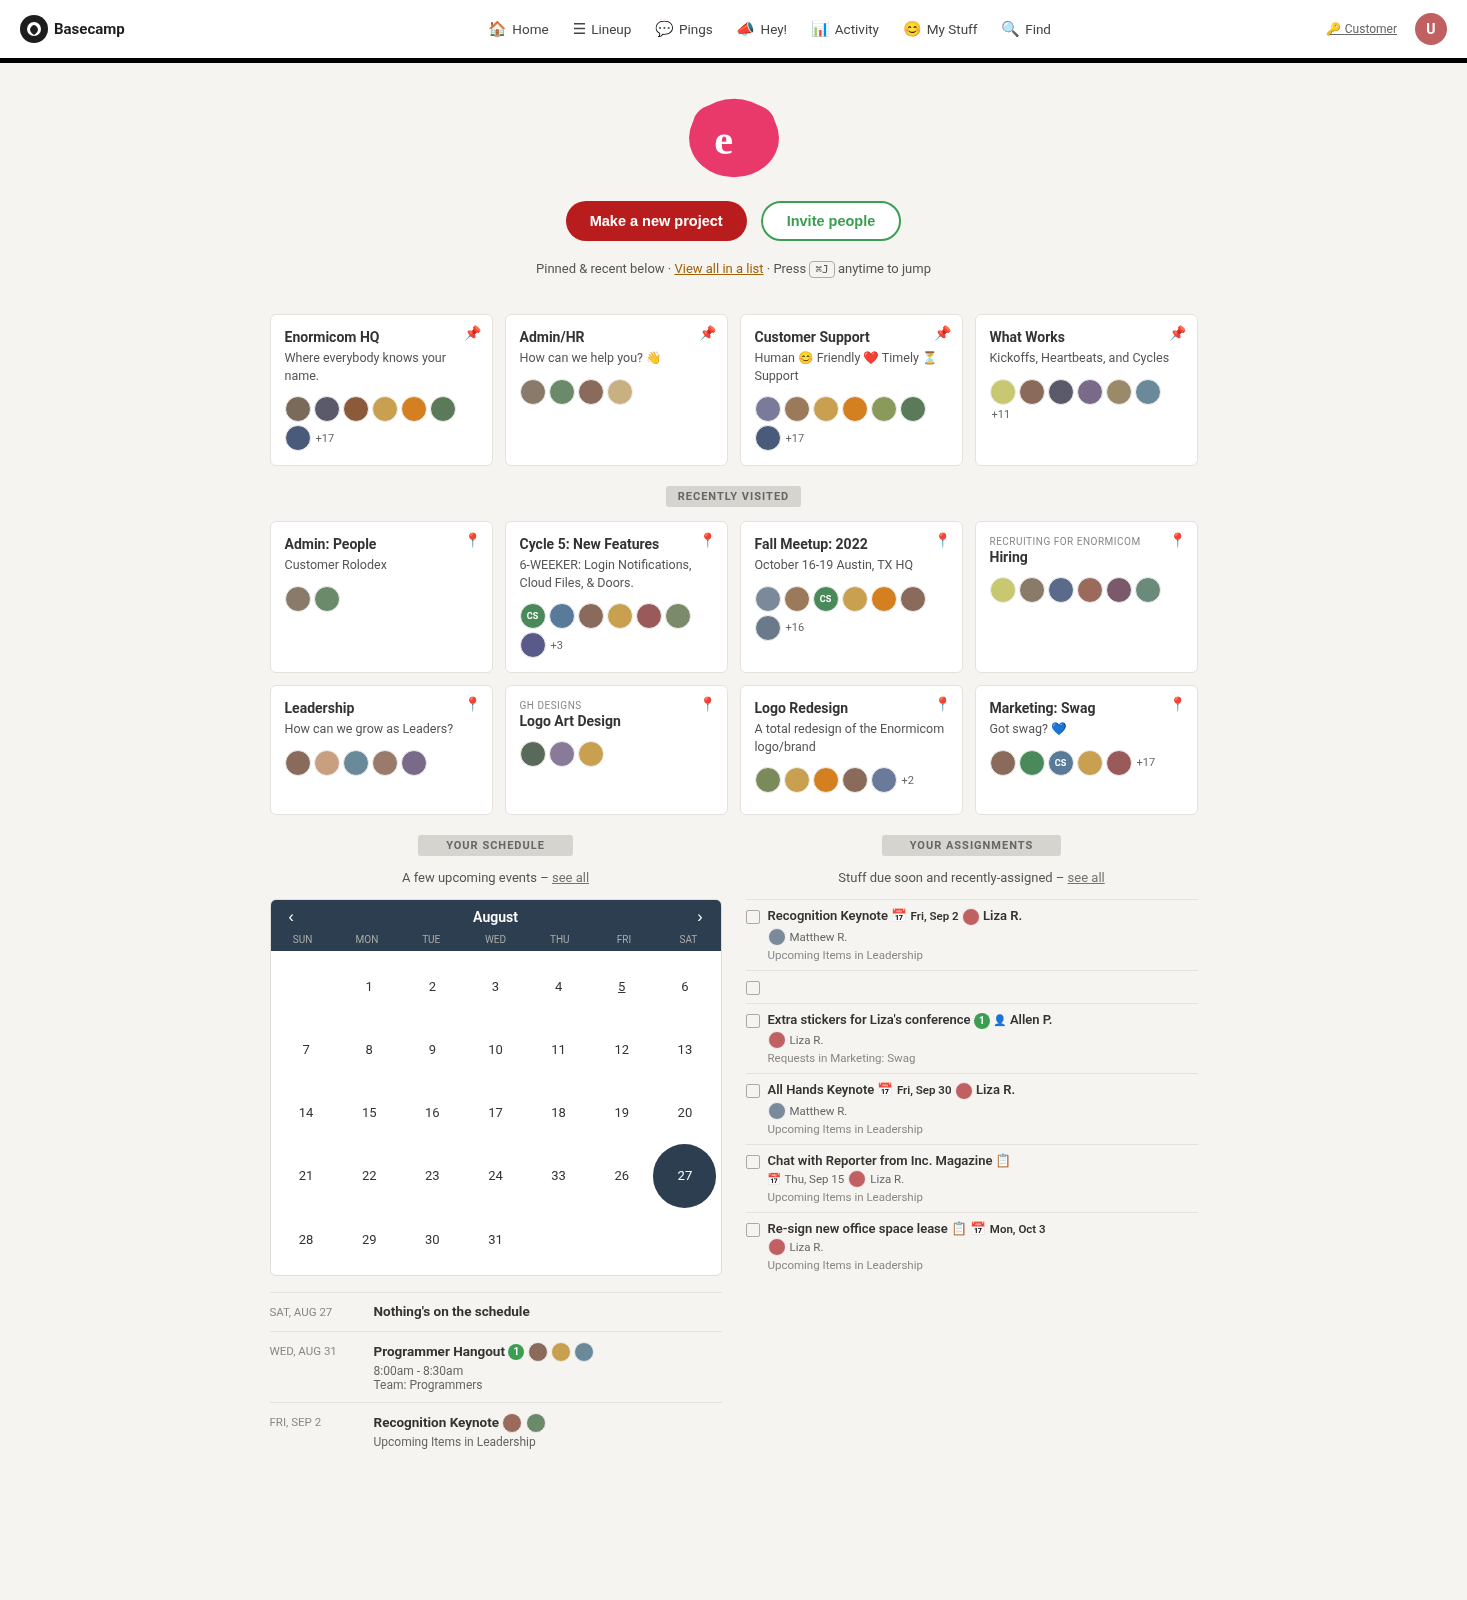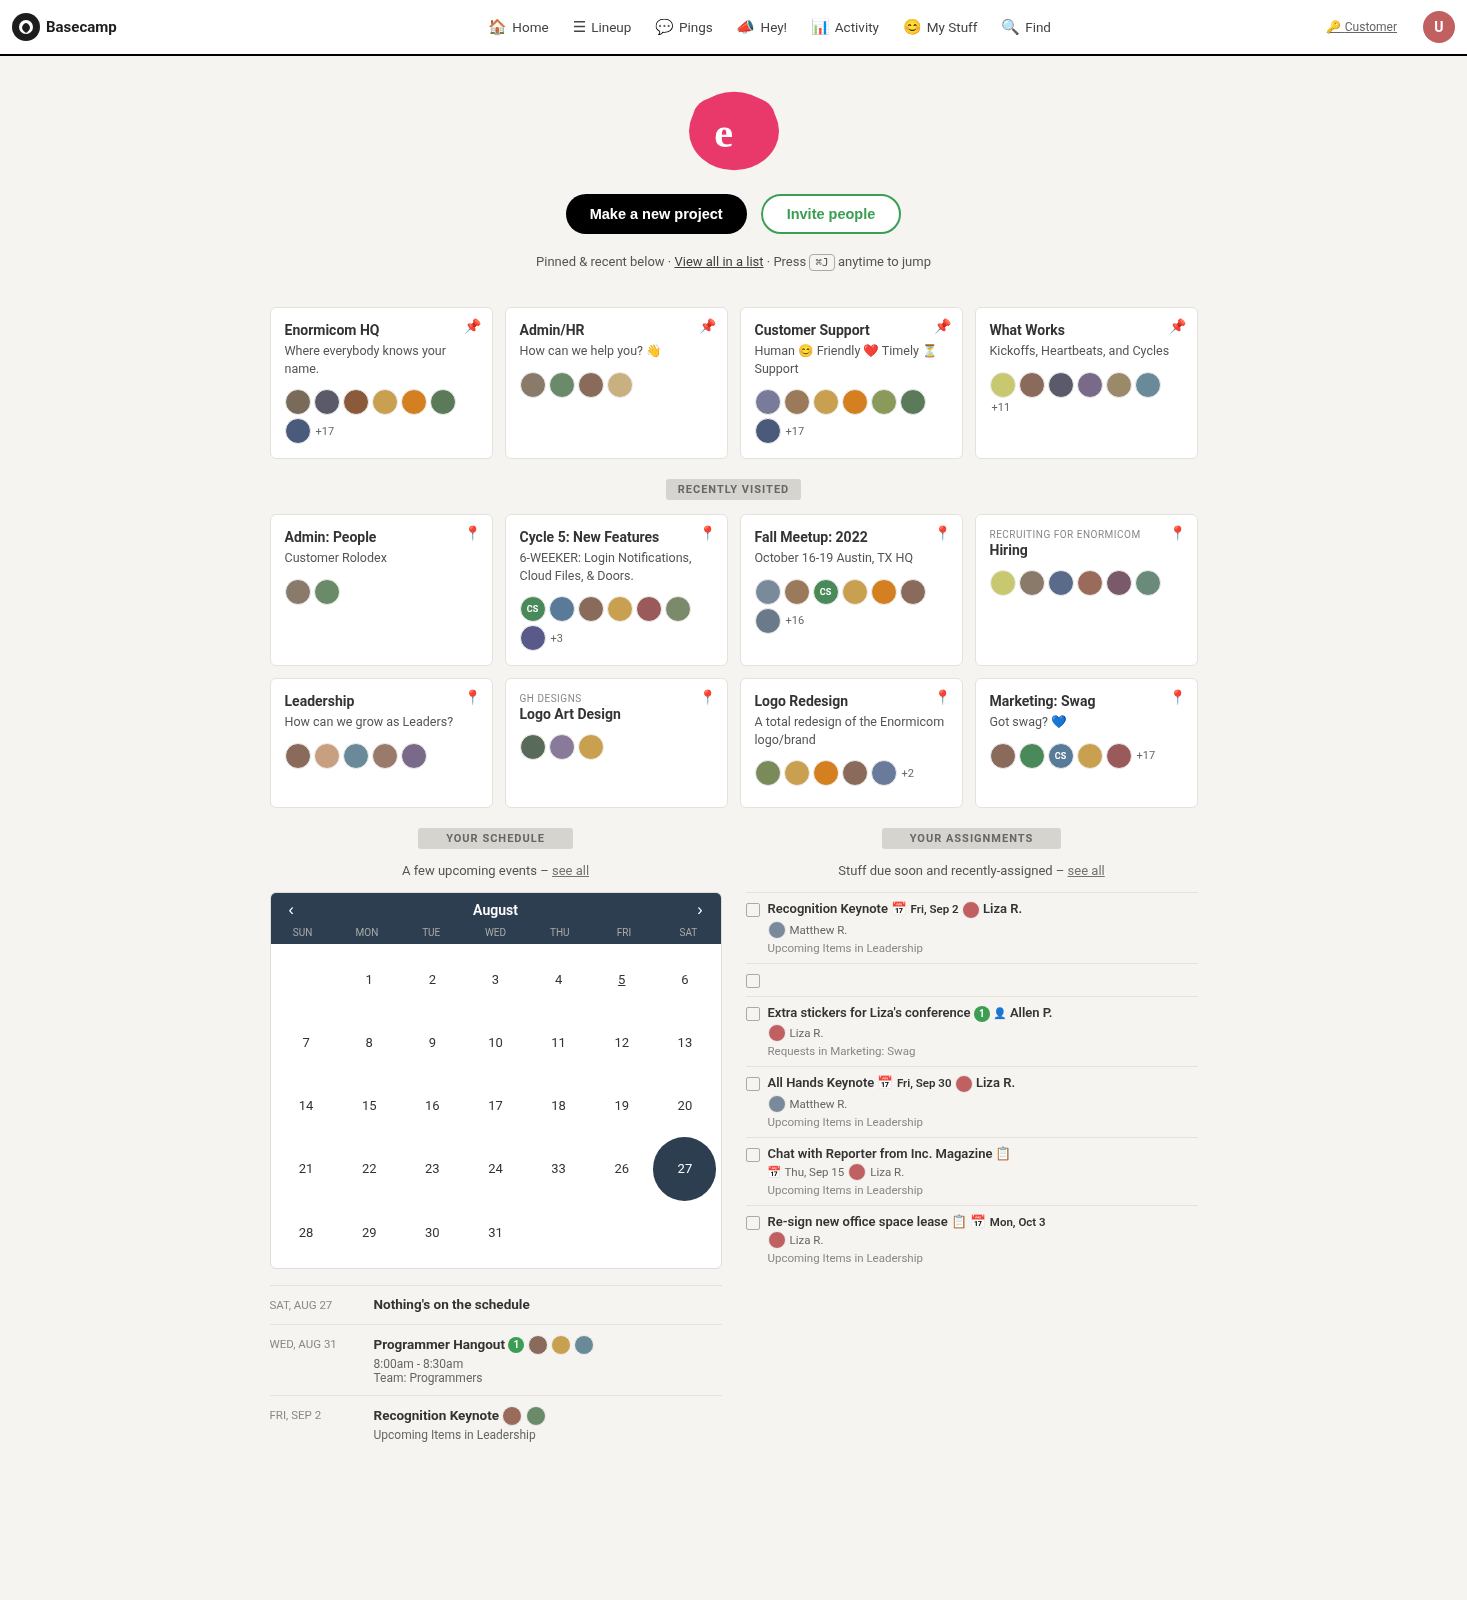--- a/index.html
+++ b/index.html
@@ -6,25 +6,25 @@
     body {
       font-family: -apple-system, BlinkMacSystemFont, "Segoe UI", Roboto, sans-serif;
       background: #f5f4f0;
       color: #333;
       font-size: 14px;
     }
 
     
     nav {
       background: #fff;
-      border-bottom: 2px solid #000000;
-      display: flex;
-      align-items: center;
-      padding: 0 12px;
-      height: 56px;
+      border-bottom: 5px solid #000000;
+      display: flex;
+      align-items: center;
+      padding: 0 20px;
+      height: 63px;
       position: relative;
     }
     .nav-logo {
       display: flex;
       align-items: center;
       gap: 6px;
       font-weight: 700;
       font-size: 15px;
       color: #1d1d1d;
       text-decoration: none;
@@ -83,21 +83,21 @@
       width: 100px; height: 90px;
       position: relative;
       margin-bottom: 18px;
     }
     .hero-logo svg { width: 100%; height: 100%; }
 
     .hero-buttons {
       display: flex; gap: 14px; margin-bottom: 20px;
     }
     .btn-green {
-      background: #000000;
+      background: #b91c1c;
       color: white;
       border: none;
       border-radius: 24px;
       padding: 10px 24px;
       font-size: 14.5px;
       font-weight: 600;
       cursor: pointer;
     }
     .btn-green-outline {
       background: white;
@@ -107,21 +107,21 @@
       padding: 10px 24px;
       font-size: 14.5px;
       font-weight: 600;
       cursor: pointer;
     }
 
     .pinned-text {
       font-size: 13px;
       color: #555;
     }
-    .pinned-text a { color: #404040; cursor: pointer; }
+    .pinned-text a { color: #a16207; cursor: pointer; }
     .kbd {
       display: inline-block;
       border: 1px solid #aaa;
       border-radius: 4px;
       padding: 1px 5px;
       font-size: 11px;
       font-family: monospace;
     }
 
     

